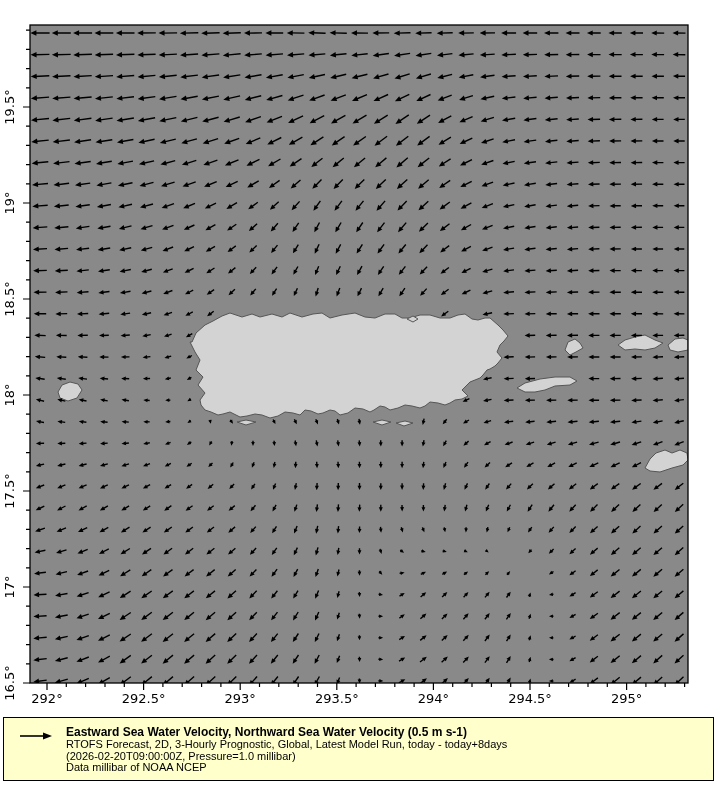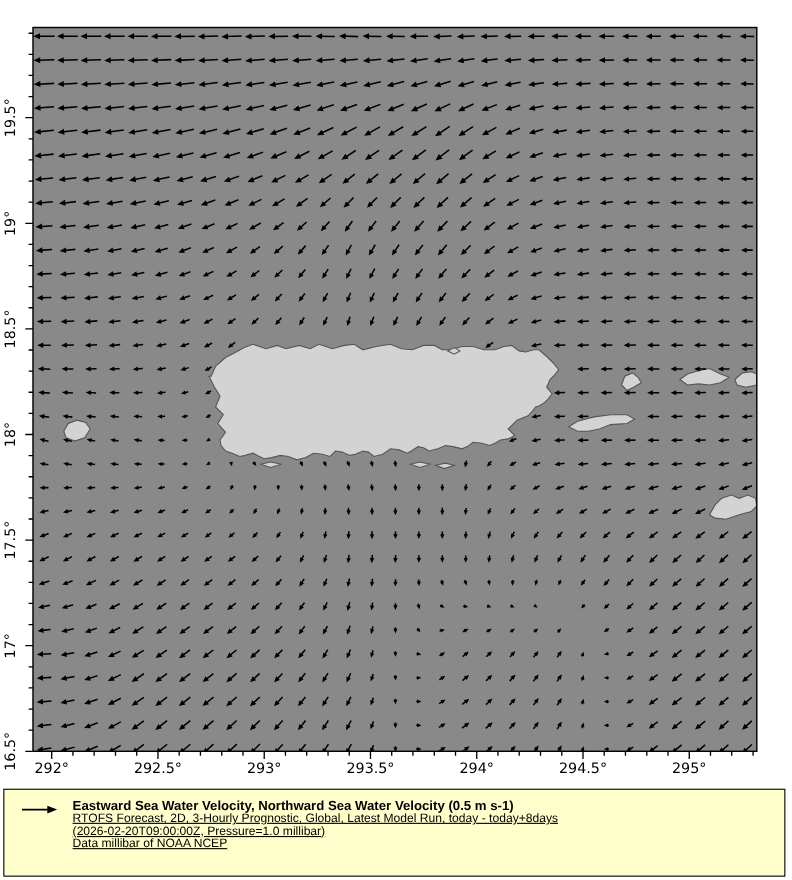--- a/index.html
+++ b/index.html
@@ -1,27 +1,27 @@
 <!DOCTYPE html>
 <html><head>
 <meta charset="utf-8">
 <style>
   html,body{margin:0;padding:0;background:#ffffff;}
   #page{position:relative;width:720px;height:800px;background:#ffffff;overflow:hidden;
         font-family:"DejaVu Sans",sans-serif;}
   #map-svg{position:absolute;left:0;top:0;}
   .axis-label{font-family:"DejaVu Sans",sans-serif;font-size:13px;fill:#000;}
-  #legend-box{position:absolute;left:3px;top:717px;width:711px;height:80px;
+  #legend-box{position:absolute;left:3px;top:717px;width:711px;height:64px;
       background:#ffffcc;border:1px solid #000;box-sizing:border-box;
       display:flex;align-items:flex-start;padding:8px 8px 0 14px;
       font-family:"Liberation Sans",sans-serif;color:#000;}
   #legend-arrow{margin-top:4px;flex:0 0 auto;}
   #legend-text{margin-left:12px;}
   .legend-title{font-size:12px;font-weight:bold;line-height:13px;}
-  .legend-line{font-size:11px;line-height:11.6px;text-decoration:underline;}
+  .legend-line{font-size:11px;line-height:11.6px;}
 </style>
 </head>
 <body>
 
 <div id="page">
   <svg id="map-svg" width="720" height="712">
       <defs>
         <clipPath id="plotclip">
           <rect x="30" y="25" width="658" height="658"></rect>
         </clipPath>

